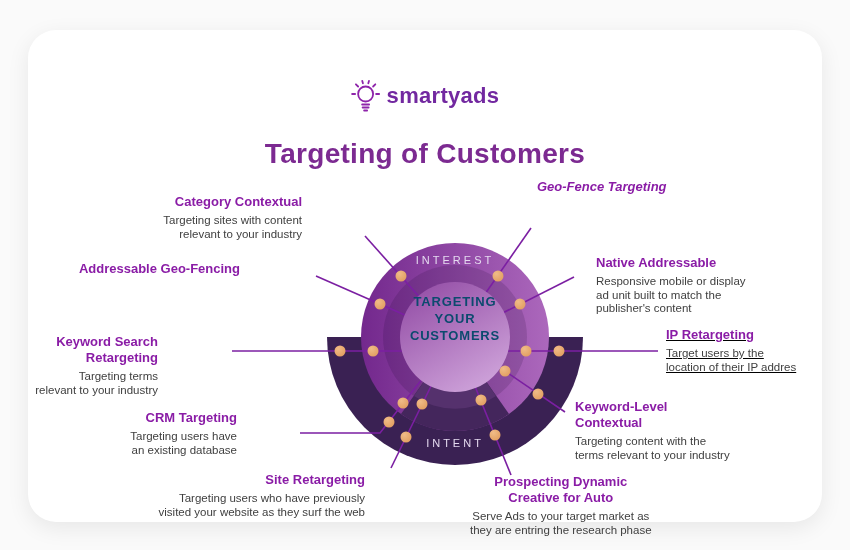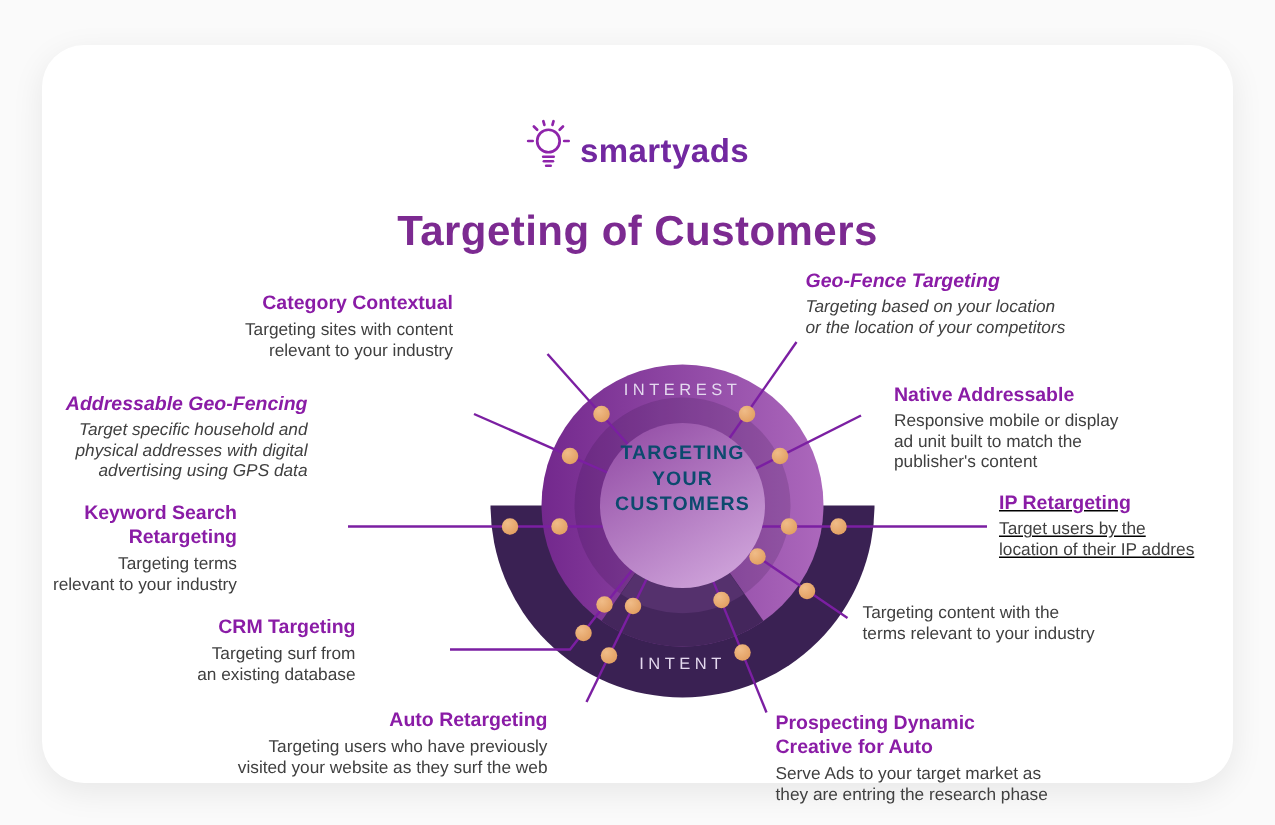--- a/index.html
+++ b/index.html
@@ -10,21 +10,21 @@
     position:relative;overflow:hidden;
   }
   .stage{position:absolute;inset:0;width:850px;height:550px;}
   .card{
     position:absolute;left:28px;top:30px;width:794px;height:492px;
     background:#ffffff;border-radius:28px;
     box-shadow:0 6px 22px rgba(0,0,0,0.08);
   }
   .logo{
     position:absolute;left:50%;top:48px;transform:translateX(-50%);
-    display:flex;align-items:flex-end;gap:6px;
+    display:flex;align-items:center;gap:6px;
   }
   .logo-text{
     font-size:22px;font-weight:700;color:#7228A0;letter-spacing:.3px;
   }
   .page-title{
     position:absolute;left:0;right:0;top:108px;text-align:center;
     font-size:28px;font-weight:800;color:#7C2A91;letter-spacing:.3px;
   }
   .diagram{position:absolute;left:0;top:0;width:850px;height:550px;}
   .ring-label{
@@ -150,29 +150,24 @@
     <div class="ring-label intent">INTENT</div>
 
     <div class="item r" style="right:520px;top:164px;">
       <div class="item-title">Category Contextual</div>
       <div class="item-desc">Targeting sites with content
 relevant to your industry</div>
     </div>
 
     <div class="item l" style="left:509px;top:149px;font-style:italic;">
       <div class="item-title">Geo-Fence Targeting</div>
-      <div class="item-desc">Targeting based on your location
-or the location of your competitors</div>
-    </div>
-
-    <div class="item r" style="right:617px;top:231px;font-style:italic;">
+    </div>
+
+    <div class="item r" style="right:582px;top:231px;">
       <div class="item-title">Addressable Geo-Fencing</div>
-      <div class="item-desc">Target specific household and
-physical addresses with digital
-advertising using GPS data</div>
     </div>
 
     <div class="item l" style="left:568px;top:225px;">
       <div class="item-title">Native Addressable</div>
       <div class="item-desc">Responsive mobile or display
 ad unit built to match the
 publisher's content</div>
     </div>
 
     <div class="item r" style="right:664px;top:304px;">
@@ -183,36 +178,38 @@
     </div>
 
     <div class="item l" style="left:638px;top:297px;text-decoration:underline;">
       <div class="item-title">IP Retargeting</div>
       <div class="item-desc">Target users by the
 location of their IP addres</div>
     </div>
 
     <div class="item r" style="right:585px;top:380px;">
       <div class="item-title">CRM Targeting</div>
-      <div class="item-desc">Targeting surf from
+      <div class="item-desc">Targeting users have
 an existing database</div>
     </div>
 
     <div class="item l" style="left:547px;top:369px;">
+      <div class="item-title">Keyword-Level
+Contextual</div>
       <div class="item-desc">Targeting content with the
 terms relevant to your industry</div>
     </div>
 
     <div class="item r" style="right:457px;top:442px;">
-      <div class="item-title">Auto Retargeting</div>
+      <div class="item-title">Site Retargeting</div>
       <div class="item-desc">Targeting users who have previously
 visited your website as they surf the web</div>
     </div>
 
-    <div class="item l" style="left:489px;top:444px;">
+    <div class="item l" style="left:442px;top:444px;text-align:center;">
       <div class="item-title">Prospecting Dynamic
 Creative for Auto</div>
       <div class="item-desc">Serve Ads to your target market as
 they are entring the research phase</div>
     </div>
 
   </div>
 </div>
 
 </body></html>

